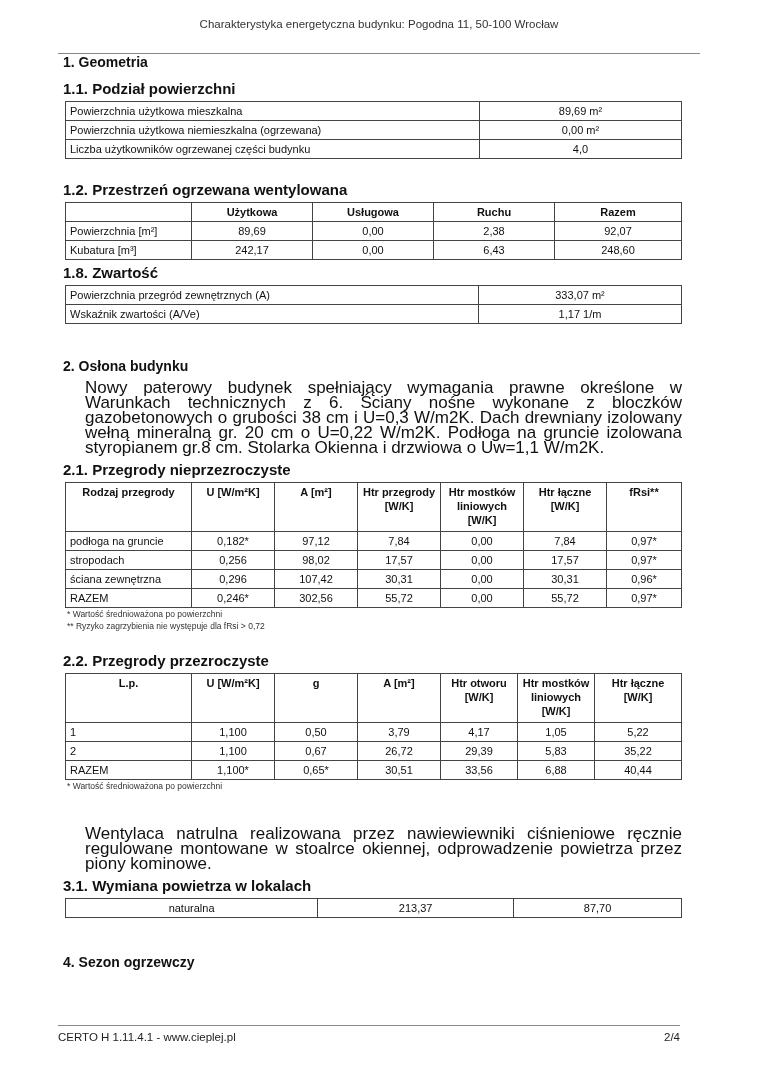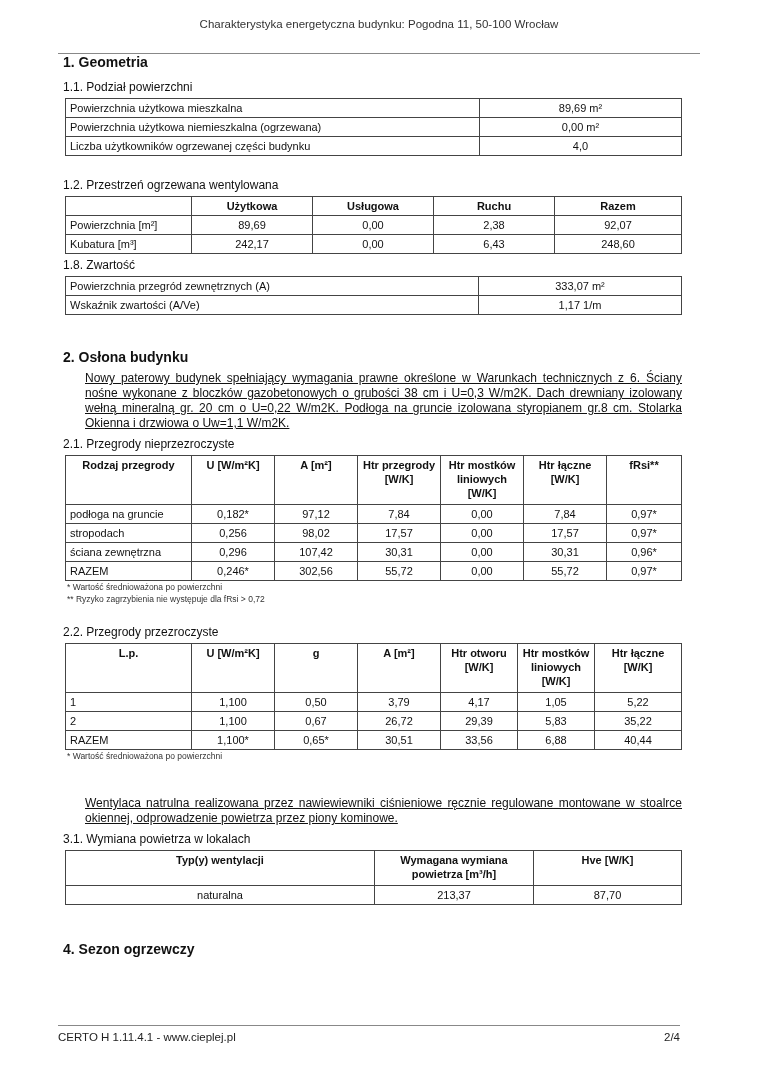--- a/index.html
+++ b/index.html
@@ -7,27 +7,27 @@
     width: 760px; height: 1077px; position: relative; overflow: hidden;
     font-family: "Liberation Sans", sans-serif; color: #111;
   }
   .page-header {
     position: absolute; left: 58px; top: 18px; width: 642px;
     text-align: center; font-size: 11.5px; color: #333;
     padding-bottom: 23px; border-bottom: 1px solid #888;
   }
   .content { position: absolute; left: 65px; top: 54px; width: 617px; }
   h1 { font-size: 14px; font-weight: bold; margin: 0 0 10px -2px; }
-  h2 { font-size: 12px; font-weight: normal; margin: 0 0 4px -2px; }
+  h2 { font-size: 15px; font-weight: bold; margin: 0 0 4px -2px; }
   table { border-collapse: collapse; width: 100%; font-size: 11px; }
   td, th { border: 1px solid #444; padding: 2px 4px; height: 14px; line-height: 14px; }
   th { font-weight: bold; vertical-align: top; }
   .c { text-align: center; }
   .l { text-align: center; }
-  p.body { font-size: 12px; line-height: 15px; text-align: justify; margin: 0 0 6px 20px; text-decoration: underline; }
+  p.body { font-size: 17px; line-height: 15px; text-align: justify; margin: 0 0 6px 20px; }
   .note { font-size: 8.5px; color: #333; line-height: 12px; margin-left: 2px; }
   .footer {
     position: absolute; left: 58px; top: 1025px; width: 622px;
     border-top: 1px solid #888; padding-top: 5px;
     font-size: 11.5px; color: #222; display: flex; justify-content: space-between;
   }
 </style>
 </head>
 <body>
 
@@ -192,25 +192,20 @@
     </tr>
   </tbody>
     </table>
   <div class="note" style="margin-bottom:34px">* Wartość średnioważona po powierzchni</div>
 
   <p class="body">Wentylaca natrulna realizowana przez nawiewiewniki ciśnieniowe ręcznie regulowane montowane w stoalrce okiennej, odprowadzenie powietrza przez piony kominowe.</p>
 
   <h2>3.1. Wymiana powietrza w lokalach</h2>
   <table style="margin-bottom:36px">
     <tbody>
-        <tr>
-      <th class="c" style="width:300px;height:30px">Typ(y) wentylacji</th>
-      <th class="c" style="width:150px">Wymagana wymiana powietrza [m³/h]</th>
-      <th class="c">Hve [W/K]</th>
-    </tr>
     <tr>
       <td class="c">naturalna</td>
       <td class="c">213,37</td>
       <td class="c">87,70</td>
     </tr>
   </tbody>
     </table>
 
   <h1>4. Sezon ogrzewczy</h1>
 </div>

